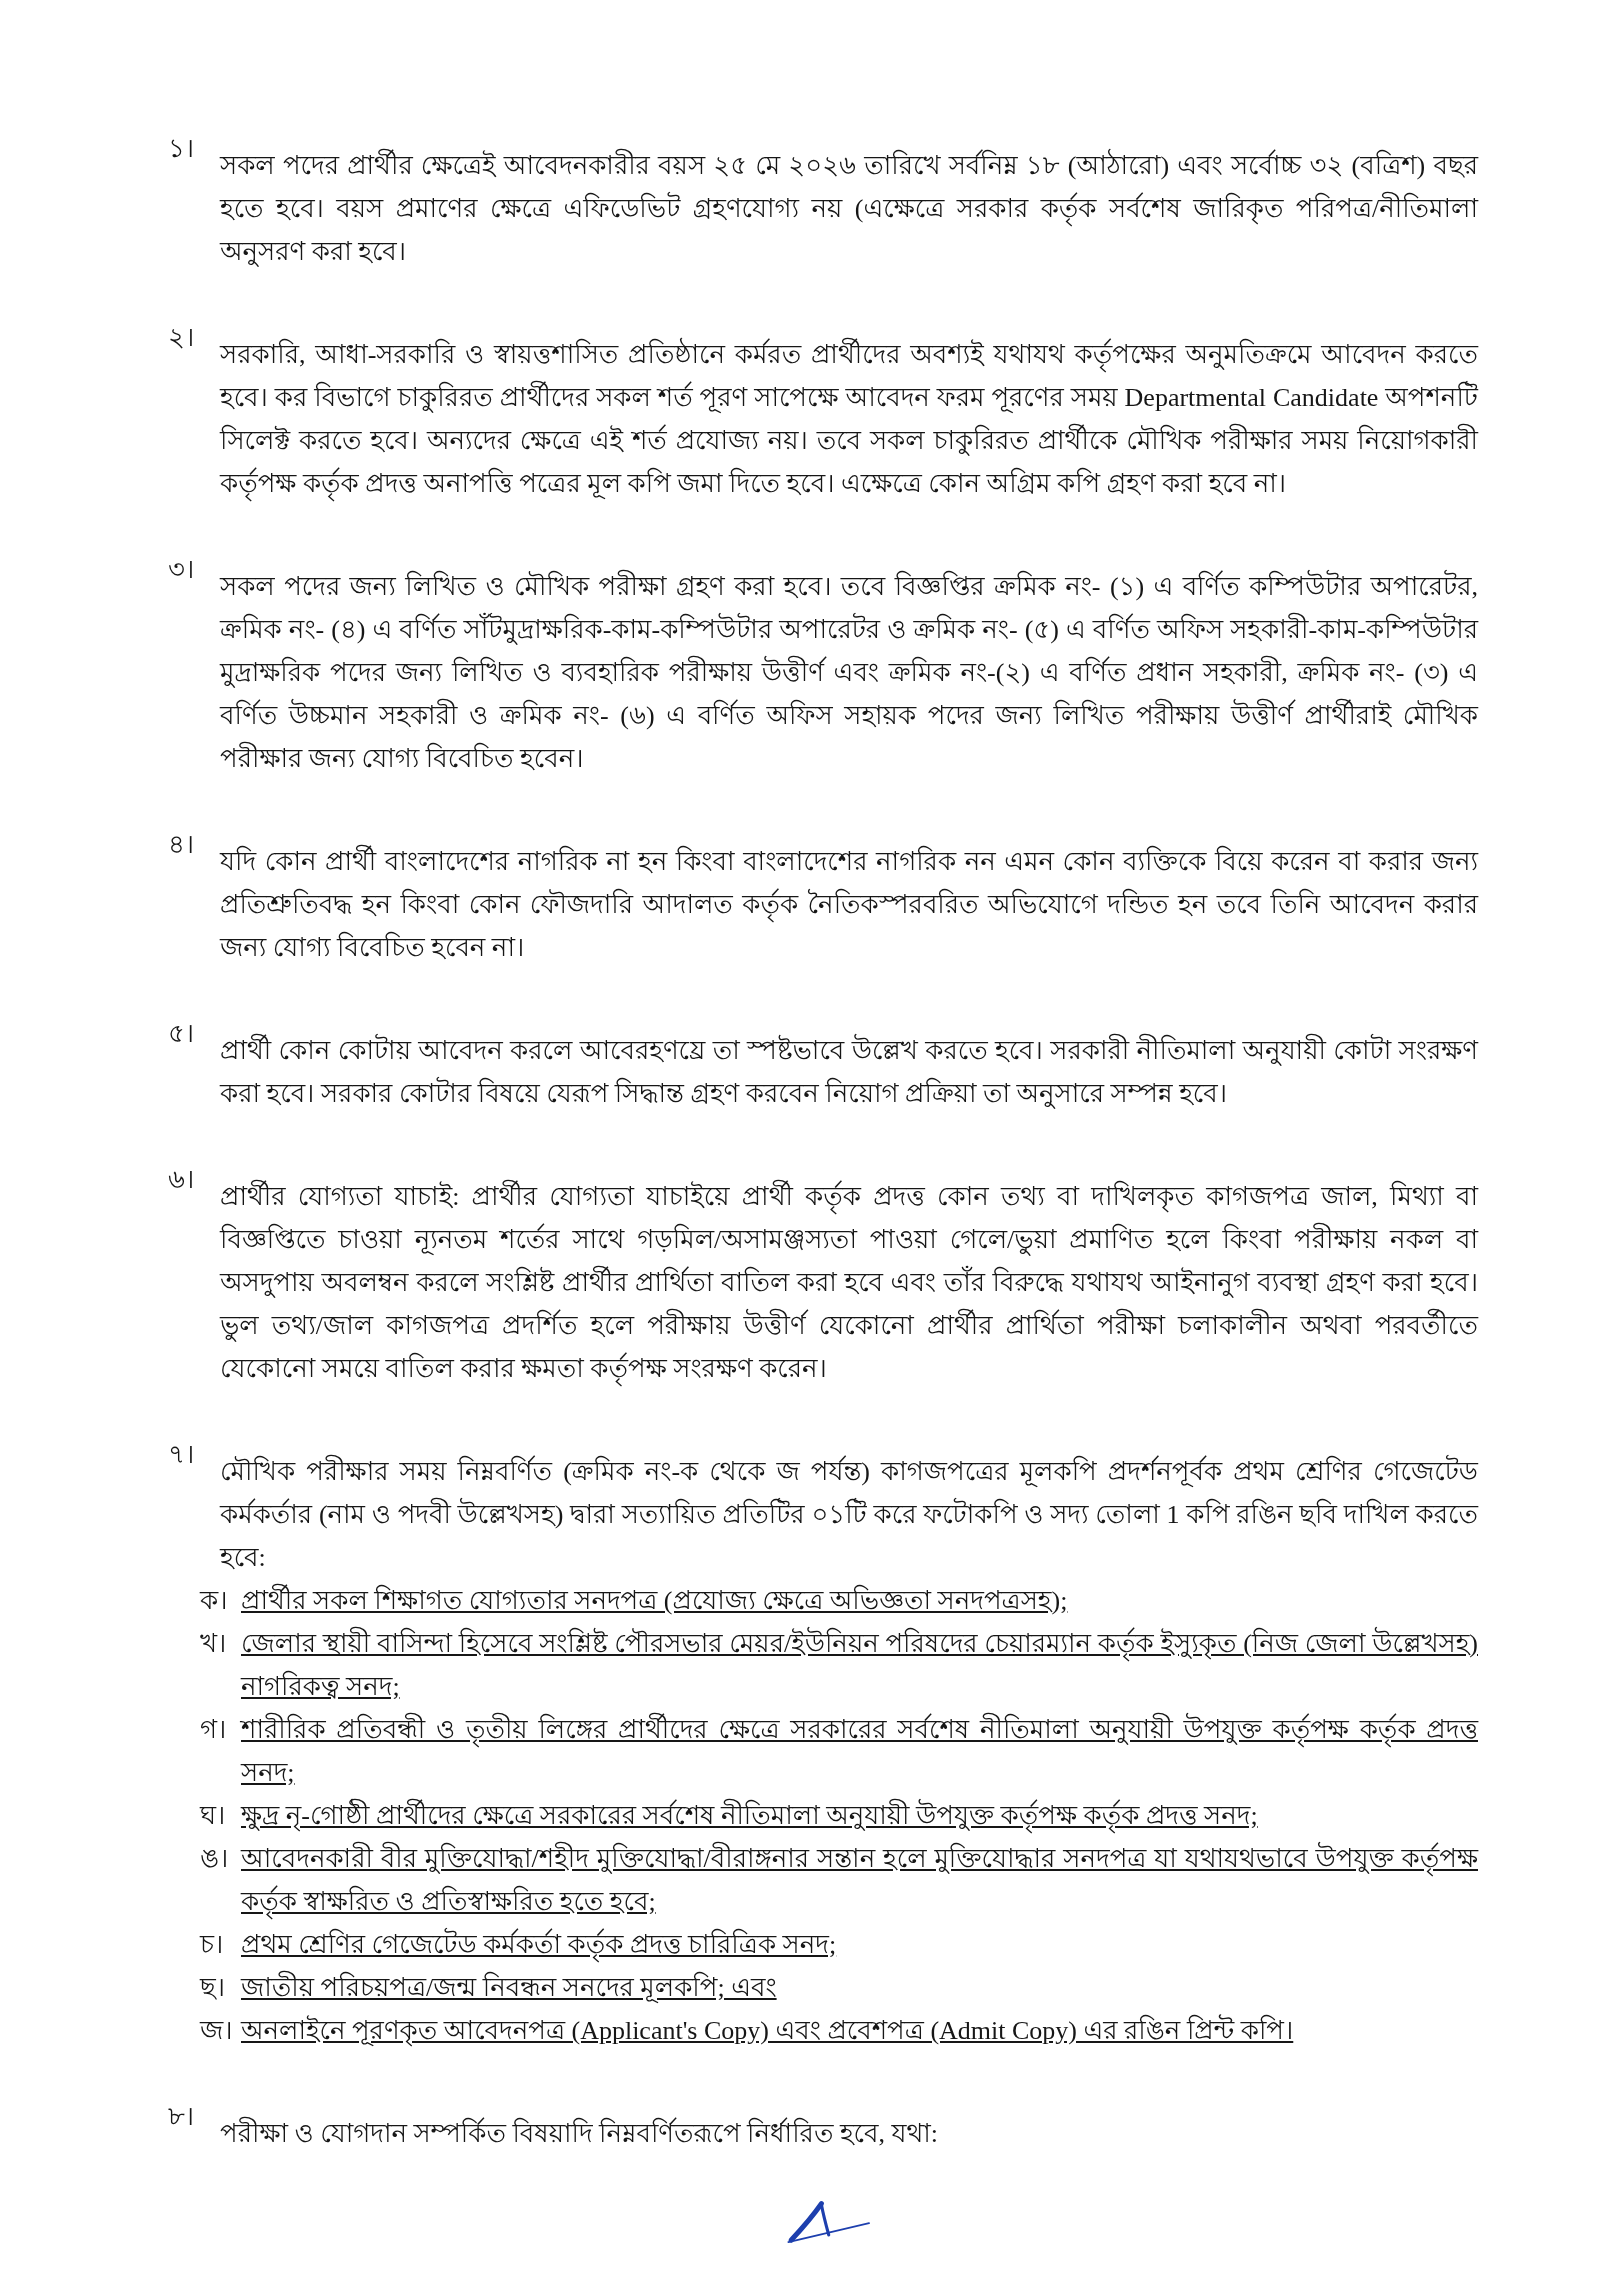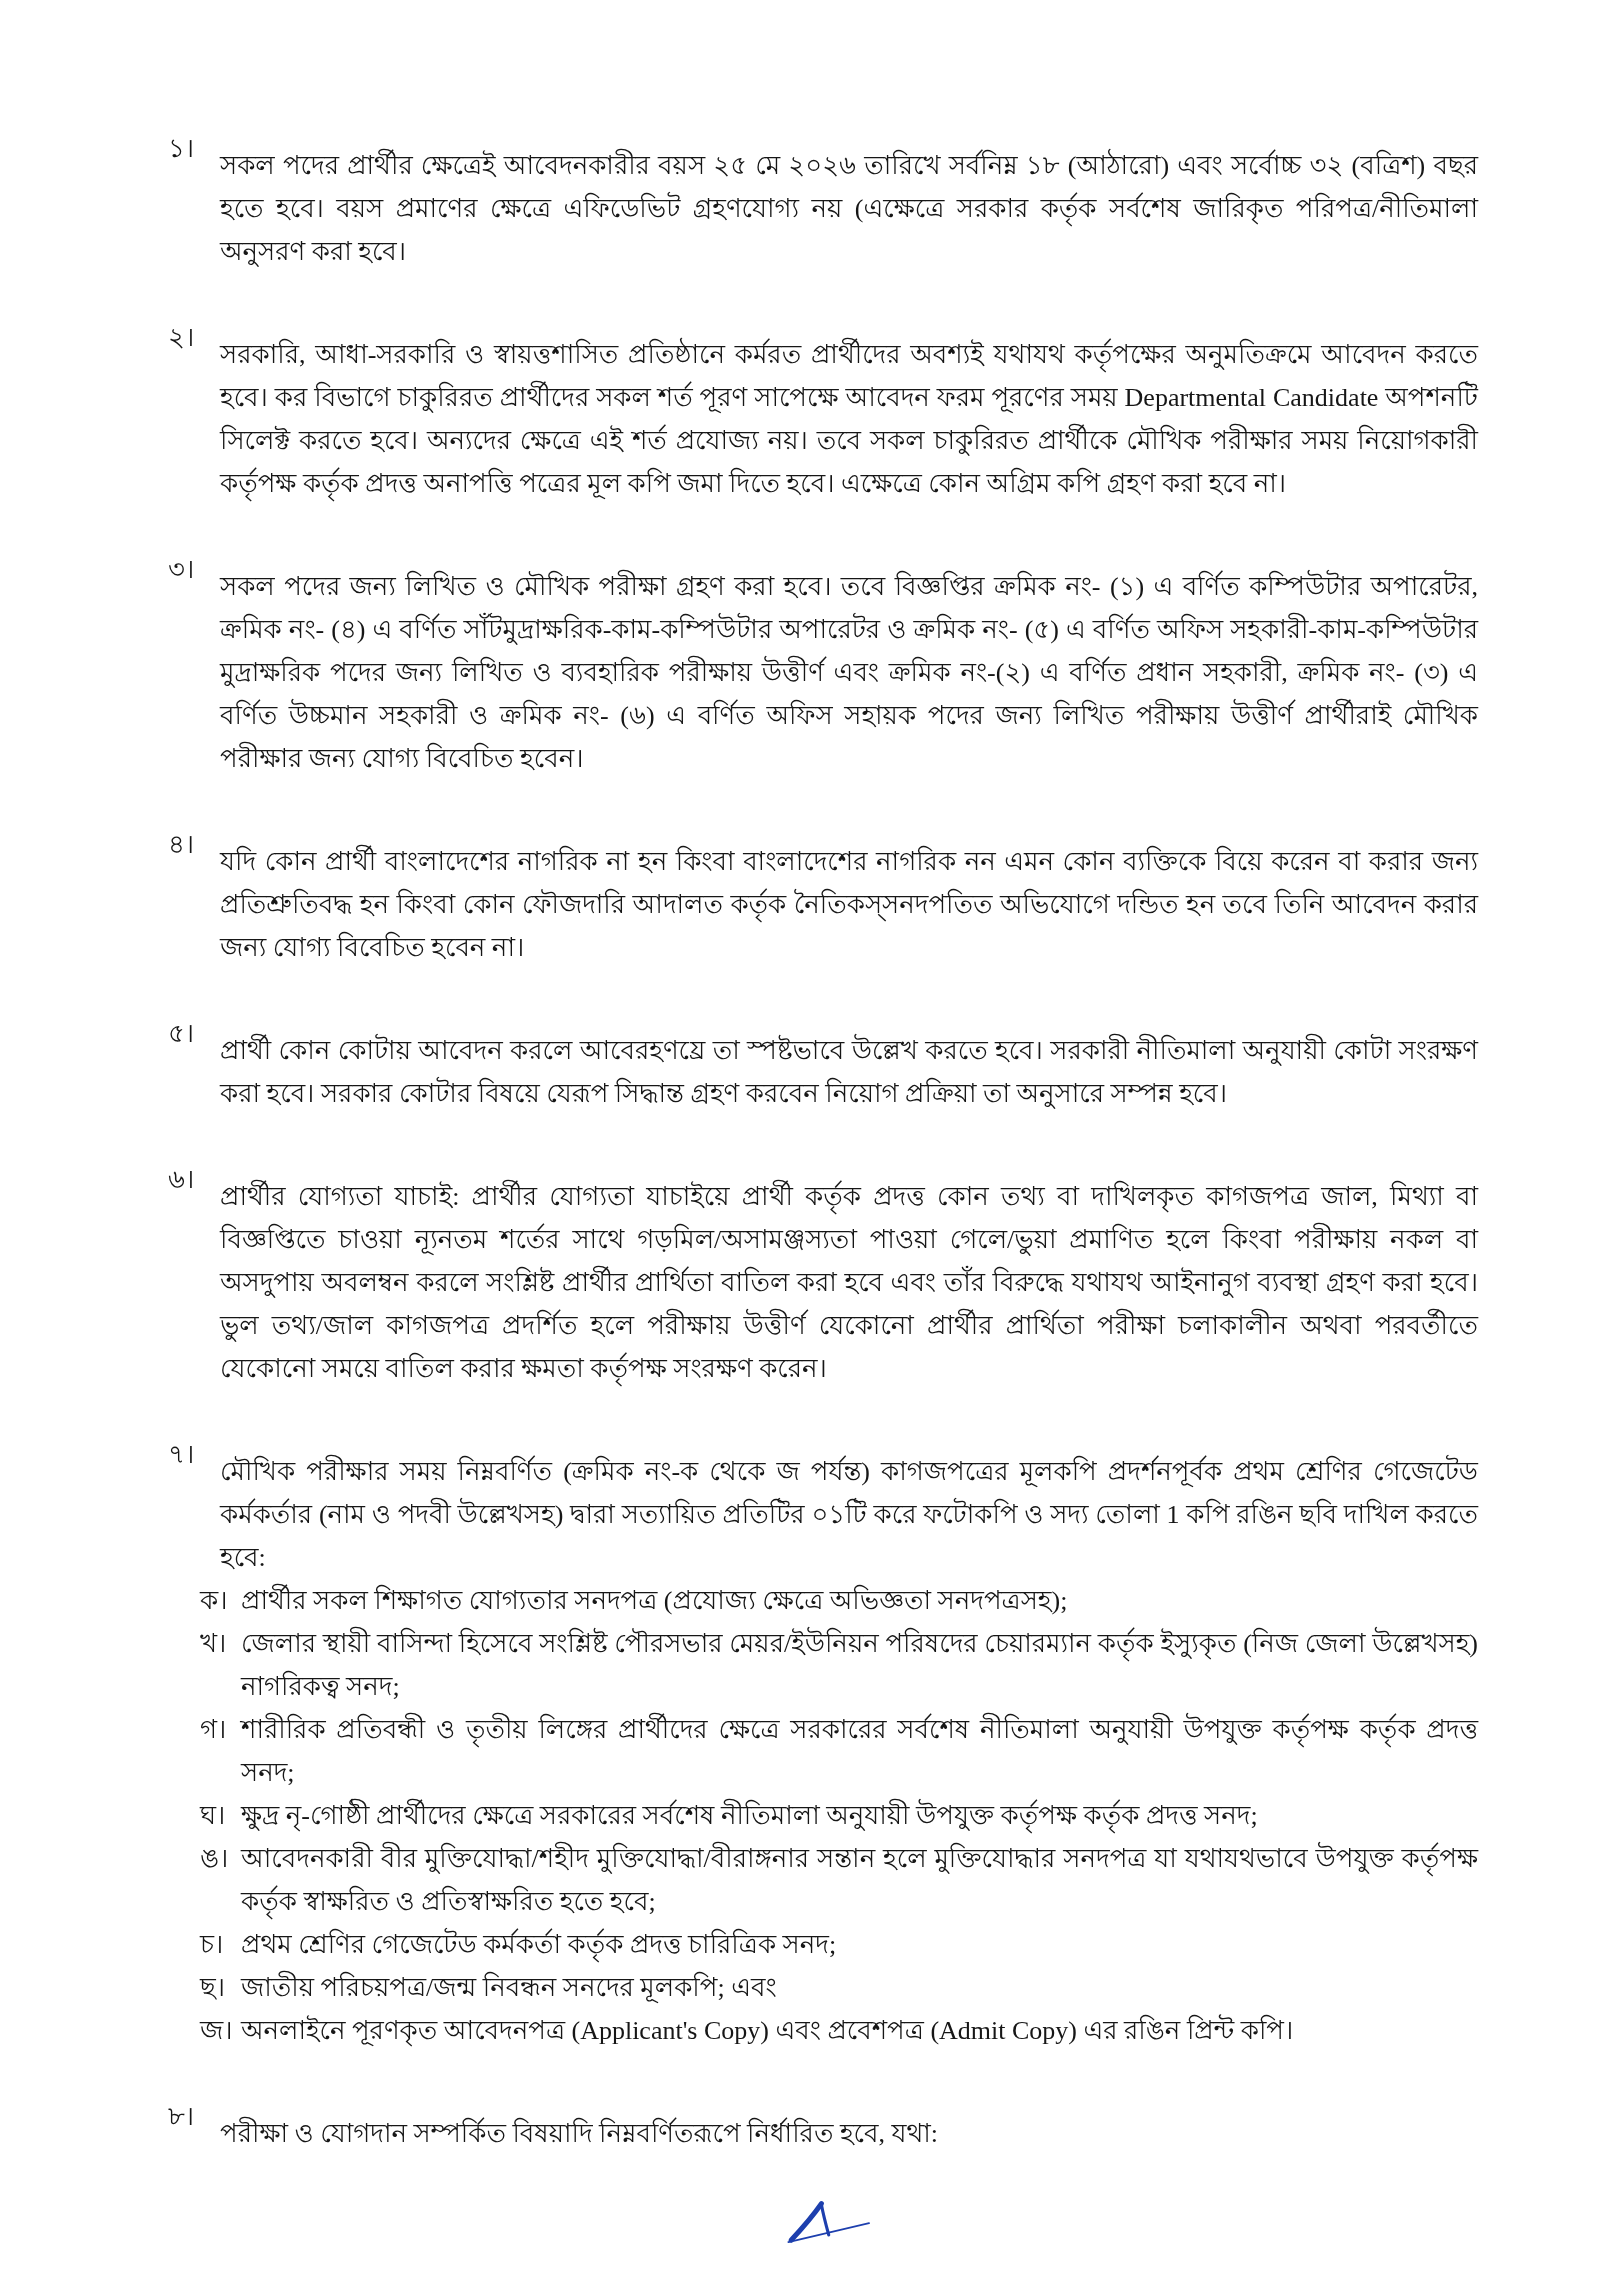--- a/index.html
+++ b/index.html
@@ -49,20 +49,21 @@
     margin-left: 32px;
   }
   .subitem .num {
     flex: 0 0 41px;
     max-width: 41px;
   }
   .subitem .txt {
     flex: 1 1 auto;
     text-align: justify;
     text-justify: inter-word;
+    text-decoration: underline;
   }
   .item-block + .item-block { margin-top: 43px; }
   .signature {
     position: absolute;
     left: 781px;
     top: 2199px;
     width: 99px;
     height: 52px;
   }
 </style>
@@ -81,21 +82,21 @@
     <div class="txt">সরকারি, আধা-সরকারি ও স্বায়ত্তশাসিত প্রতিষ্ঠানে কর্মরত প্রার্থীদের অবশ্যই যথাযথ কর্তৃপক্ষের অনুমতিক্রমে আবেদন করতে হবে। কর বিভাগে চাকুরিরত প্রার্থীদের সকল শর্ত পূরণ সাপেক্ষে আবেদন ফরম পূরণের সময় Departmental Candidate অপশনটি সিলেক্ট করতে হবে। অন্যদের ক্ষেত্রে এই শর্ত প্রযোজ্য নয়। তবে সকল চাকুরিরত প্রার্থীকে মৌখিক পরীক্ষার সময় নিয়োগকারী কর্তৃপক্ষ কর্তৃক প্রদত্ত অনাপত্তি পত্রের মূল কপি জমা দিতে হবে। এক্ষেত্রে কোন অগ্রিম কপি গ্রহণ করা হবে না।</div>
   </div>
 
   <div class="item item-block">
     <div class="num">৩।</div>
     <div class="txt">সকল পদের জন্য লিখিত ও মৌখিক পরীক্ষা গ্রহণ করা হবে। তবে বিজ্ঞপ্তির ক্রমিক নং- (১) এ বর্ণিত কম্পিউটার অপারেটর, ক্রমিক নং- (৪) এ বর্ণিত সাঁটমুদ্রাক্ষরিক-কাম-কম্পিউটার অপারেটর ও ক্রমিক নং- (৫) এ বর্ণিত অফিস সহকারী-কাম-কম্পিউটার মুদ্রাক্ষরিক পদের জন্য লিখিত ও ব্যবহারিক পরীক্ষায় উত্তীর্ণ এবং ক্রমিক নং-(২) এ বর্ণিত প্রধান সহকারী, ক্রমিক নং- (৩) এ বর্ণিত উচ্চমান সহকারী ও ক্রমিক নং- (৬) এ বর্ণিত অফিস সহায়ক পদের জন্য লিখিত পরীক্ষায় উত্তীর্ণ প্রার্থীরাই মৌখিক পরীক্ষার জন্য যোগ্য বিবেচিত হবেন।</div>
   </div>
 
   <div class="item item-block">
     <div class="num">৪।</div>
-    <div class="txt">যদি কোন প্রার্থী বাংলাদেশের নাগরিক না হন কিংবা বাংলাদেশের নাগরিক নন এমন কোন ব্যক্তিকে বিয়ে করেন বা করার জন্য প্রতিশ্রুতিবদ্ধ হন কিংবা কোন ফৌজদারি আদালত কর্তৃক নৈতিকস্সনদপতিত অভিযোগে দন্ডিত হন তবে তিনি আবেদন করার জন্য যোগ্য বিবেচিত হবেন না।</div>
+    <div class="txt">যদি কোন প্রার্থী বাংলাদেশের নাগরিক না হন কিংবা বাংলাদেশের নাগরিক নন এমন কোন ব্যক্তিকে বিয়ে করেন বা করার জন্য প্রতিশ্রুতিবদ্ধ হন কিংবা কোন ফৌজদারি আদালত কর্তৃক নৈতিকস্পরবরিত অভিযোগে দন্ডিত হন তবে তিনি আবেদন করার জন্য যোগ্য বিবেচিত হবেন না।</div>
   </div>
 
   <div class="item item-block">
     <div class="num">৫।</div>
     <div class="txt">প্রার্থী কোন কোটায় আবেদন করলে আবেরহণয্রে তা স্পষ্টভাবে উল্লেখ করতে হবে। সরকারী নীতিমালা অনুযায়ী কোটা সংরক্ষণ করা হবে। সরকার কোটার বিষয়ে যেরূপ সিদ্ধান্ত গ্রহণ করবেন নিয়োগ প্রক্রিয়া তা অনুসারে সম্পন্ন হবে।</div>
   </div>
 
   <div class="item item-block">
     <div class="num">৬।</div>
     <div class="txt">প্রার্থীর যোগ্যতা যাচাই: প্রার্থীর যোগ্যতা যাচাইয়ে প্রার্থী কর্তৃক প্রদত্ত কোন তথ্য বা দাখিলকৃত কাগজপত্র জাল, মিথ্যা বা বিজ্ঞপ্তিতে চাওয়া ন্যূনতম শর্তের সাথে গড়মিল/অসামঞ্জস্যতা পাওয়া গেলে/ভুয়া প্রমাণিত হলে কিংবা পরীক্ষায় নকল বা অসদুপায় অবলম্বন করলে সংশ্লিষ্ট প্রার্থীর প্রার্থিতা বাতিল করা হবে এবং তাঁর বিরুদ্ধে যথাযথ আইনানুগ ব্যবস্থা গ্রহণ করা হবে। ভুল তথ্য/জাল কাগজপত্র প্রদর্শিত হলে পরীক্ষায় উত্তীর্ণ যেকোনো প্রার্থীর প্রার্থিতা পরীক্ষা চলাকালীন অথবা পরবর্তীতে যেকোনো সময়ে বাতিল করার ক্ষমতা কর্তৃপক্ষ সংরক্ষণ করেন।</div>

